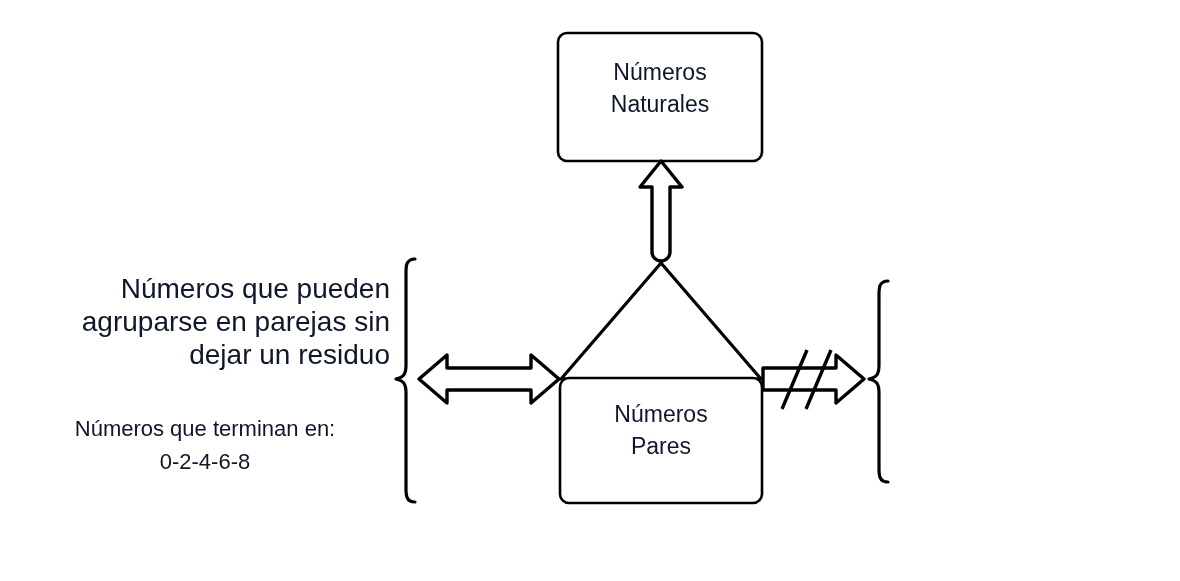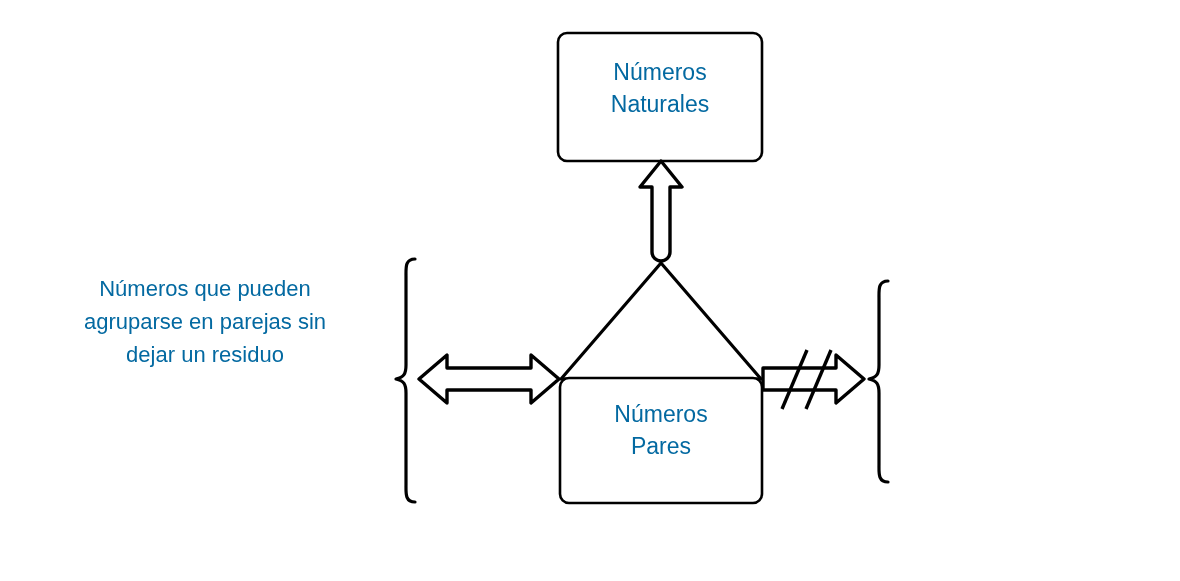--- a/index.html
+++ b/index.html
@@ -19,43 +19,44 @@
   }
   #diagram-svg {
     position: absolute;
     left: 0;
     top: 0;
     width: 1180px;
     height: 581px;
   }
   .node-text {
     position: absolute;
-    color: #0369a1;
+    color: #0f172a;
     font-size: 23px;
     line-height: 32px;
     text-align: center;
     white-space: pre-line;
     pointer-events: none;
   }
   #box-natural-label {
     left: 558px;
     top: 56px;
     width: 204px;
   }
   #box-pares-label {
     left: 560px;
     top: 398px;
     width: 202px;
   }
   #left-desc-top {
     left: 20px;
     top: 272px;
     width: 370px;
-    font-size: 22px;
+    font-size: 28px;
     line-height: 33px;
+    text-align: right;
   }
   #left-desc-bottom {
     left: 20px;
     top: 412px;
     width: 370px;
     font-size: 22px;
     line-height: 33px;
   }
   #right-label {
     left: 900px;
@@ -130,15 +131,17 @@
   <div class="node-text" id="box-natural-label">Números
 Naturales</div>
 
   <div class="node-text" id="box-pares-label">Números
 Pares</div>
 
   <div class="node-text" id="left-desc-top">Números que pueden
 agruparse en parejas sin
 dejar un residuo</div>
 
+  <div class="node-text" id="left-desc-bottom">Números que terminan en:
+0-2-4-6-8</div>
 
 
 </div>
 
 </body></html>

